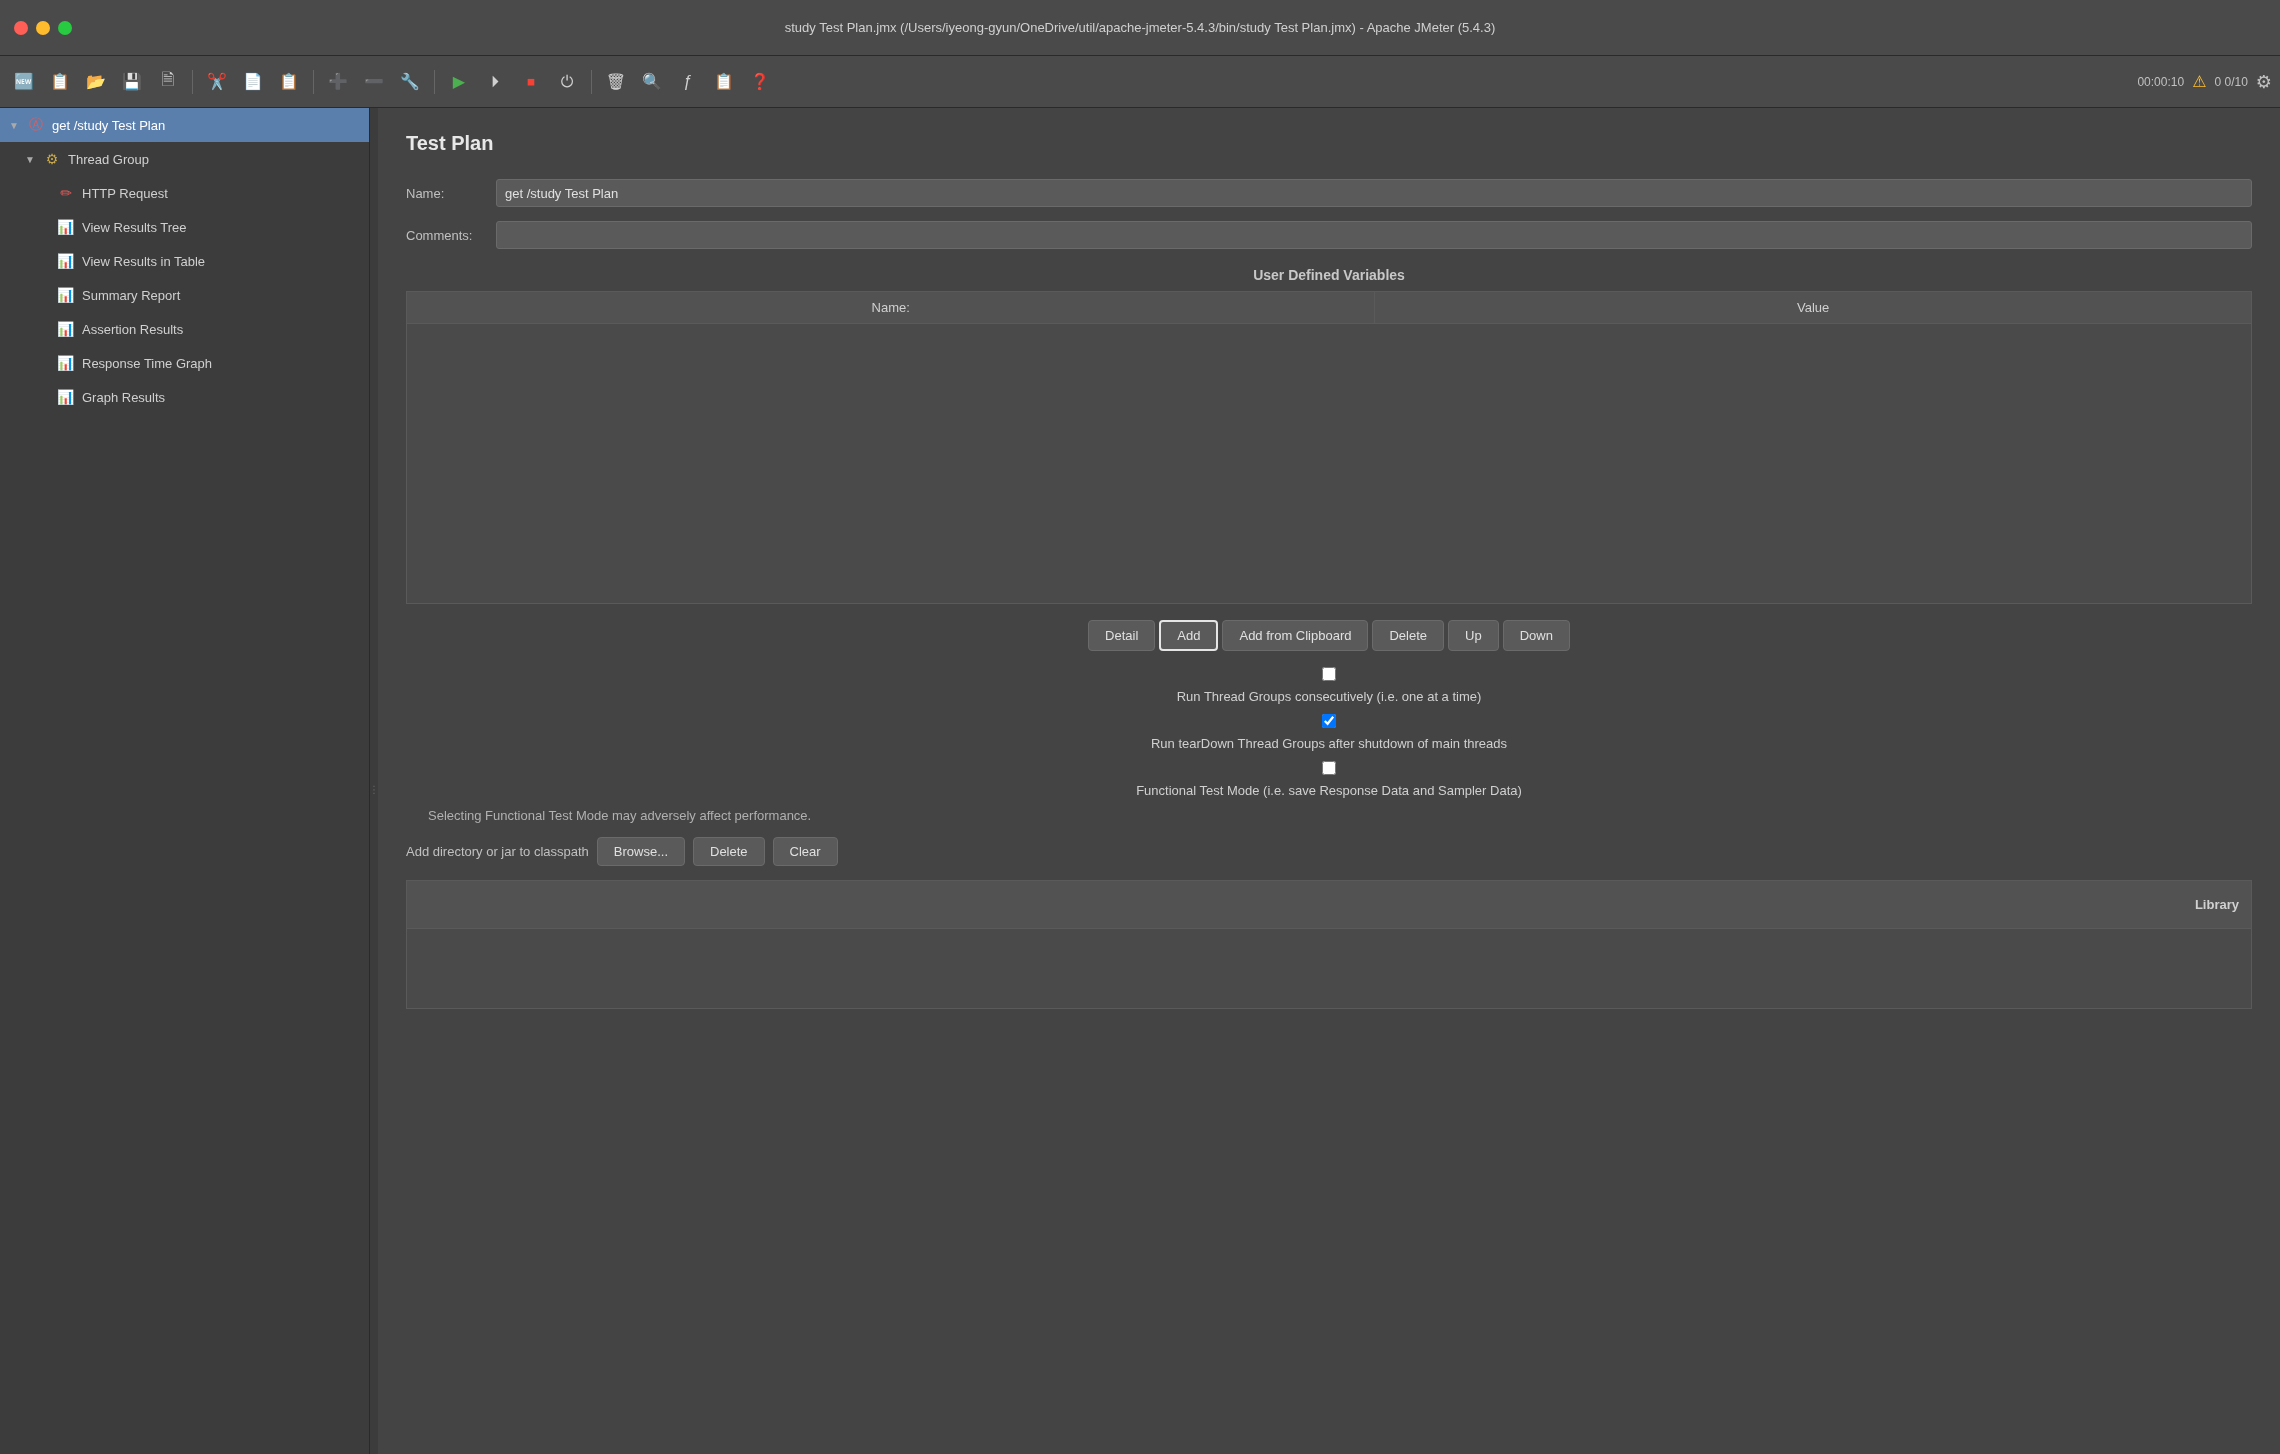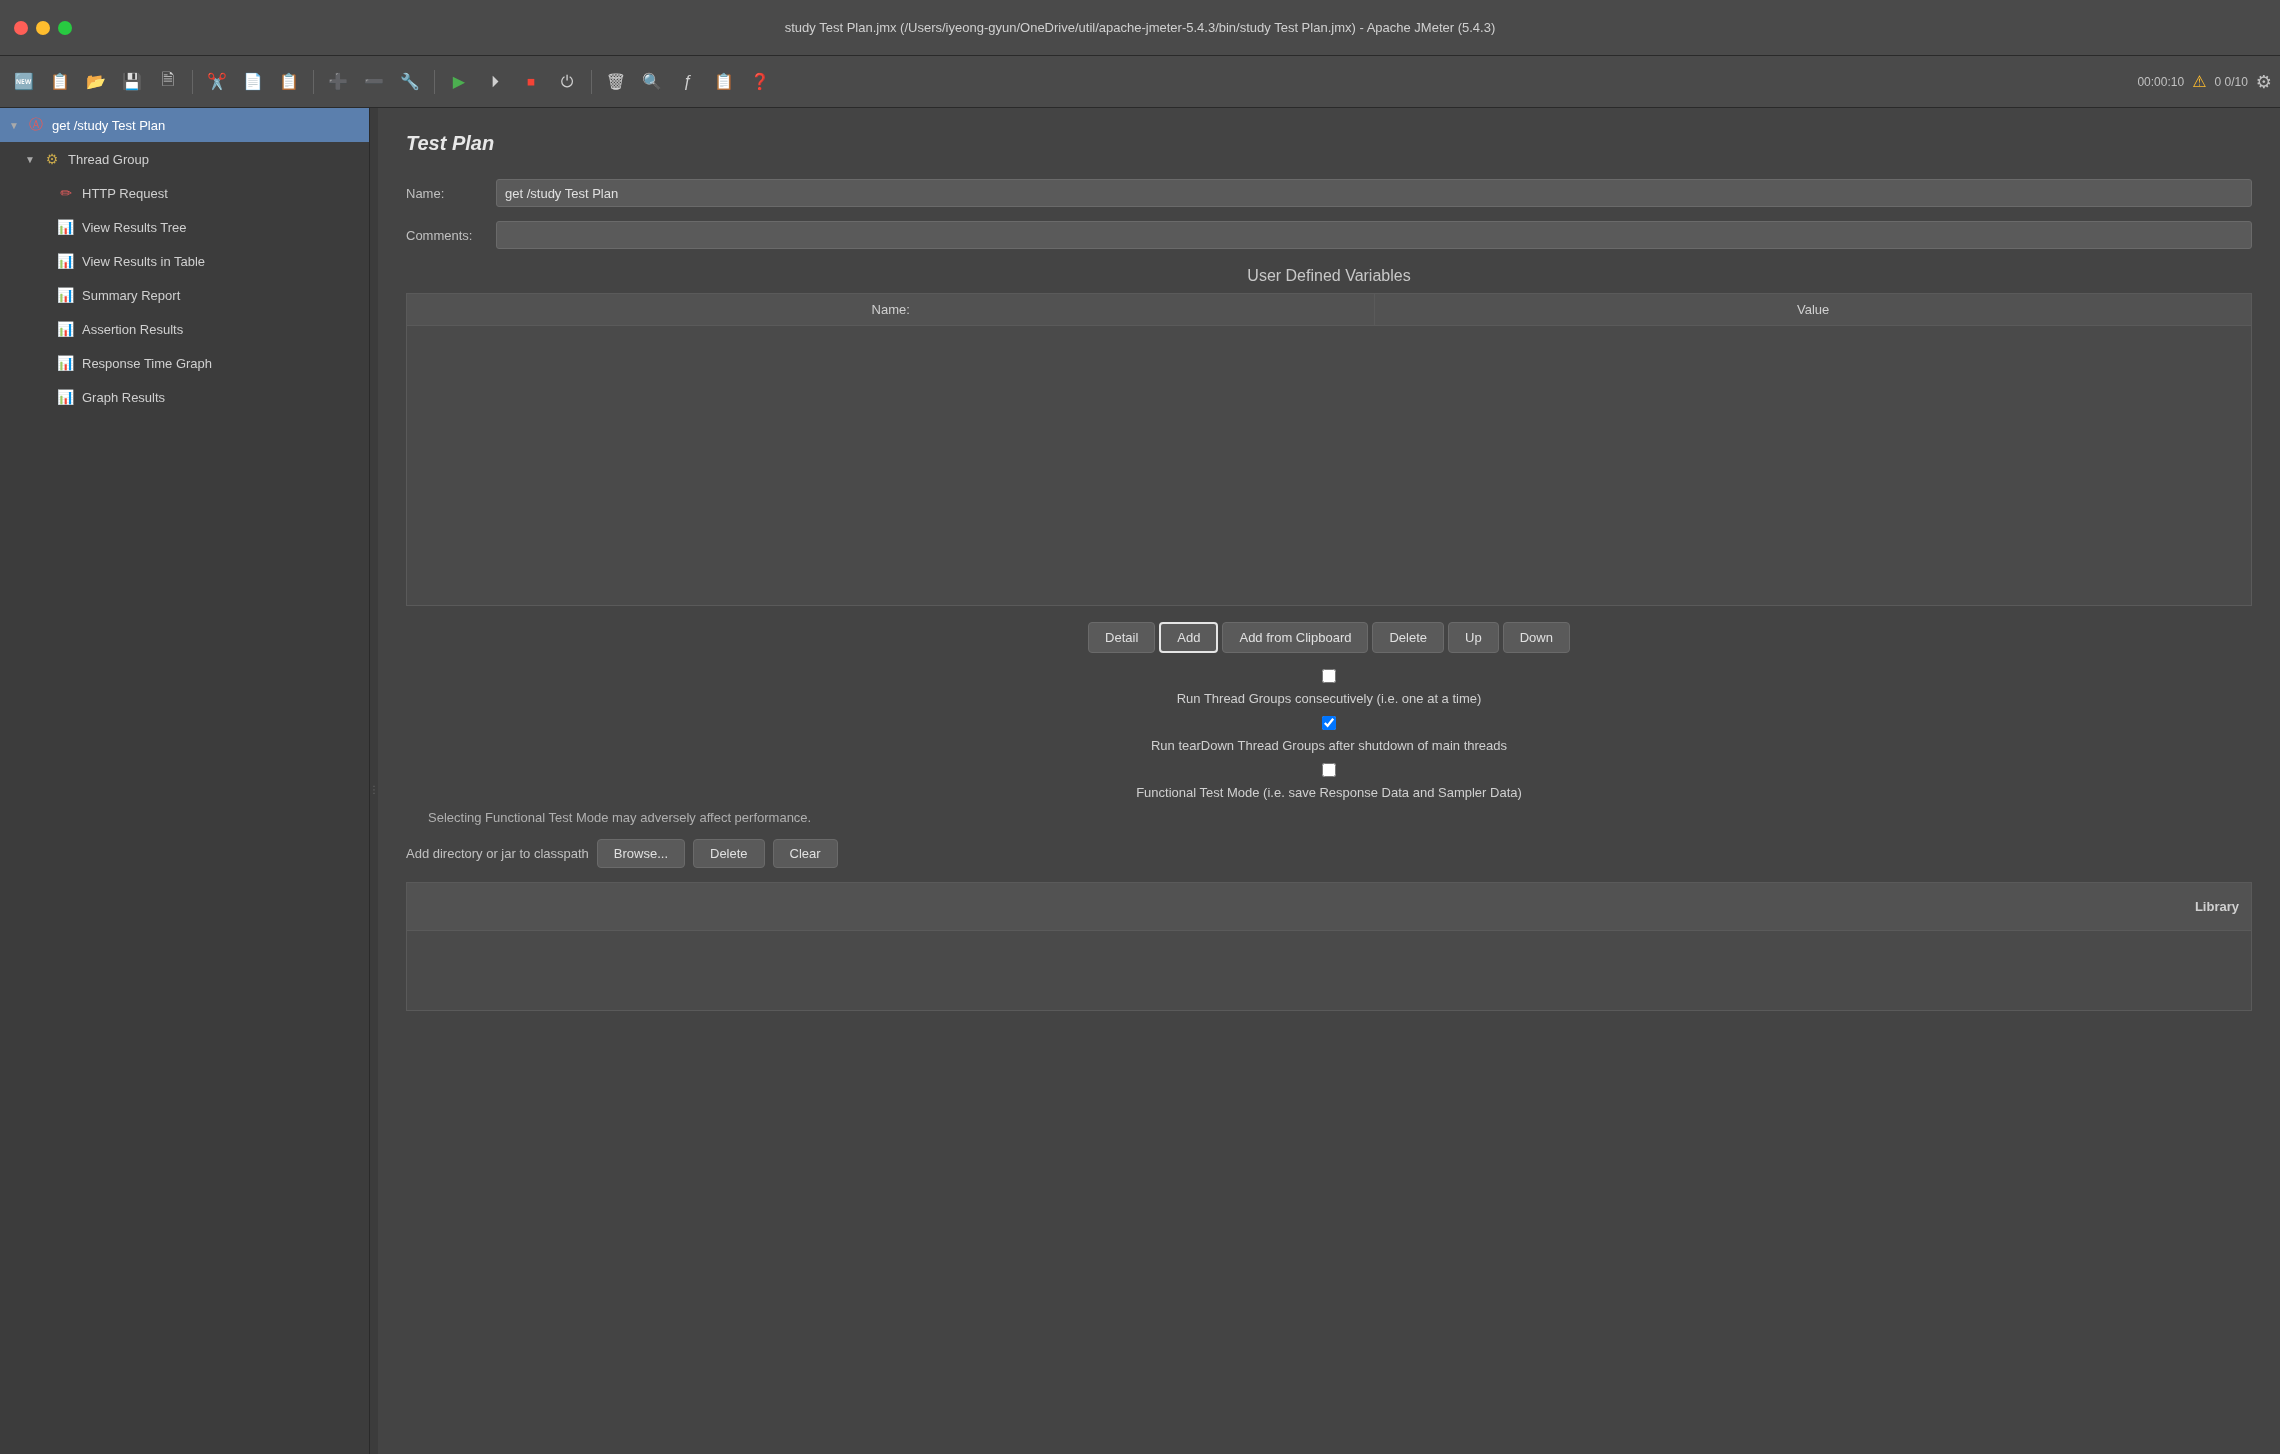--- a/index.html
+++ b/index.html
@@ -149,21 +149,20 @@
       flex: 1;
       background: #444;
       padding: 24px 28px;
       overflow-y: auto;
     }
     .content-title {
       font-size: 20px;
       font-weight: 600;
       color: #e8e8e8;
       margin-bottom: 24px;
-      font-style: italic;
     }
 
     
     .form-row {
       display: flex;
       align-items: center;
       margin-bottom: 14px;
     }
     .form-label {
       width: 90px;
@@ -178,24 +177,24 @@
       border: 1px solid #6a6a6a;
       border-radius: 3px;
       padding: 0 8px;
       color: #e0e0e0;
       font-size: 13px;
     }
 
     
     .section-header {
       text-align: center;
-      font-size: 16px;
+      font-size: 14px;
       color: #c8c8c8;
       margin: 18px 0 8px;
-      font-weight: 400;
+      font-weight: 700;
     }
 
     
     .data-table {
       width: 100%;
       border-collapse: collapse;
       background: #4a4a4a;
       border: 1px solid #5a5a5a;
     }
     .data-table th {

